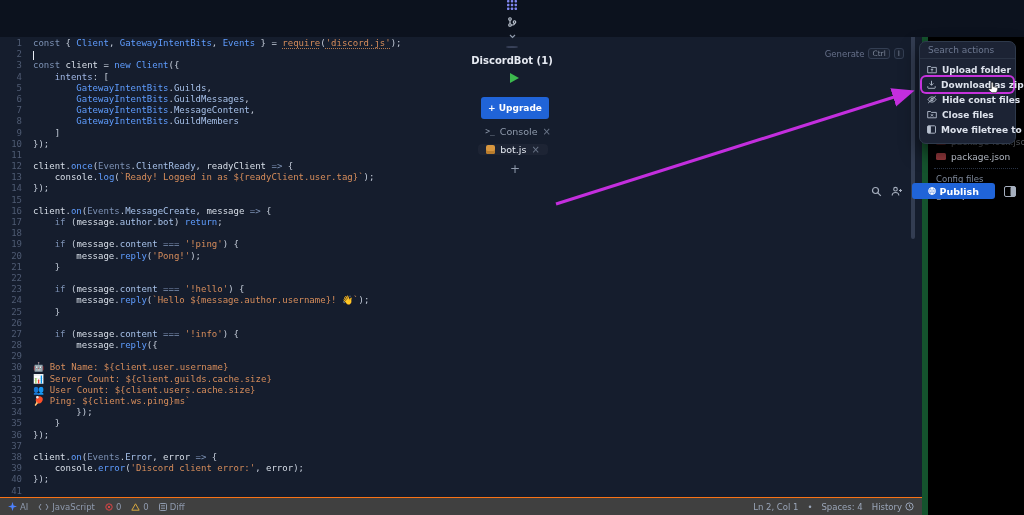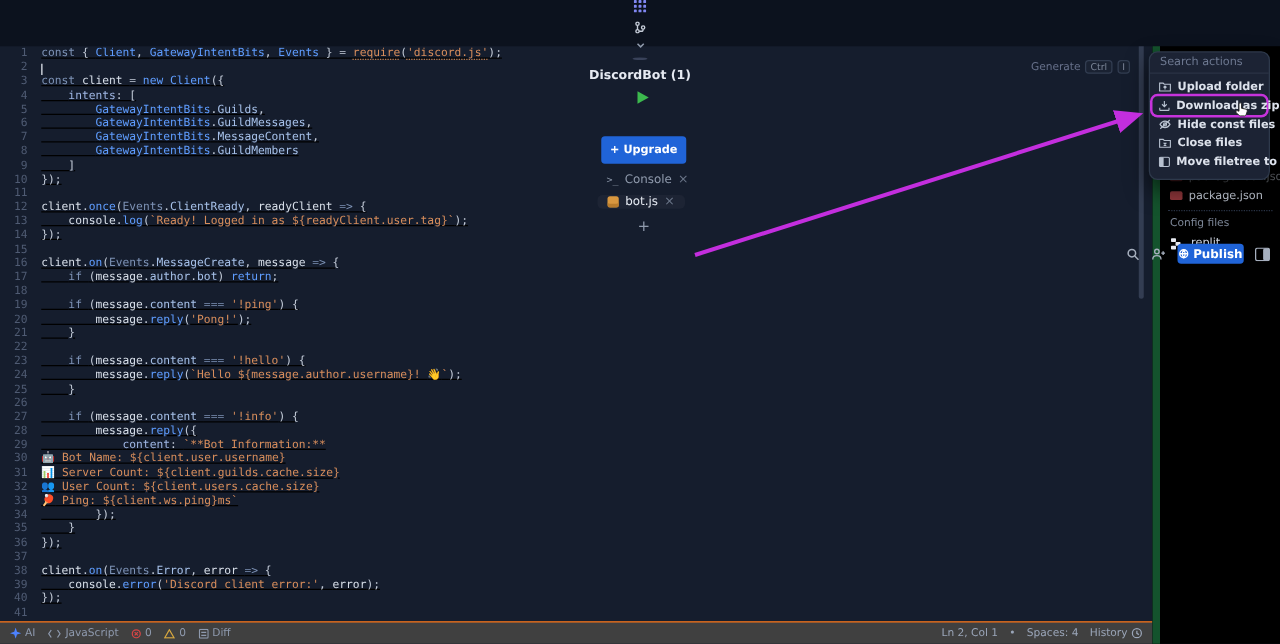--- a/index.html
+++ b/index.html
@@ -10,43 +10,43 @@
   
   .topbar { position:absolute; left:0; top:0; width:1024px; height:37px;
     background:#0c121e; display:flex; align-items:center; gap:7px; padding:0 8px; z-index:5;flex-direction:column; }
   .tb-icon { flex:none; display:flex; align-items:center; }
   .avatar { width:12px; height:12px; border-radius:50%; background:#262e40; border:1px solid #39425a; }
   .proj-name { color:#e6eaf2; font-size:10px; font-weight:bold; white-space:nowrap; }
   .play { width:0; height:0; border-left:9px solid #3cb94e; border-top:5.5px solid transparent; border-bottom:5.5px solid transparent; margin-left:4px; }
   .pill { width:52px; height:7px; border-radius:4px; background:#1c2c4a; overflow:hidden; margin-left:2px; }
   .pill > div { width:65%; height:100%; border-radius:4px; background:#2e72e8; }
   .upgrade-btn { height:15px; padding:11px 7px; border-radius:3px; background:#2064d8; color:#fff;
-    font-size:9px; font-weight:bold; display:flex; align-items:center; margin-left:6px; white-space:nowrap;margin-top:12px; }
+    font-size:9px; font-weight:bold; display:flex; align-items:center; margin-left:6px; white-space:nowrap; }
   .tab { height:17px; display:flex; align-items:center; gap:5px; padding:0 8px; border-radius:4px;
     color:#8f9aac; font-size:9.5px; margin-left:2px; white-space:nowrap; }
   .tab.active { background:#1d2434; color:#e4e9f1; }
   .tab .close { color:#6b7689; font-size:10px; }
   .term-glyph { font-family:"DejaVu Sans Mono",monospace; font-size:8px; color:#8f9aac; }
   .js-square { width:9px; height:9px; border-radius:2px; background:#d8973f; box-shadow:inset 0 -3px 0 #b97c2c; }
   .newtab { color:#8f9aac; font-size:12px; margin-left:6px; }
   .tb-right { margin-left:auto; display:flex; align-items:center; gap:9px; }
-  .publish-btn { height:16px; padding:0 1px; border-radius:3px; background:#2064d8; color:#fff;
+  .publish-btn { height:16px; padding:0 16px; border-radius:3px; background:#2064d8; color:#fff;
     font-size:9.5px; font-weight:bold; display:flex; align-items:center; gap:4px;text-align:center; }
 
   
   .editor { position:absolute; left:0; top:21px; width:922px; height:494px; background:#151d2d; }
   .ed-header { height:17px; display:flex; justify-content:space-between; align-items:center; padding:0 9px; }
   .crumb { display:flex; align-items:center; gap:4px; color:#98a2b3; font-size:8.5px; }
   .crumb .js-square { width:7px; height:7px; }
   .format-btn { display:flex; align-items:center; gap:3px; color:#8e98a8; font-size:8.5px; }
   .code { position:absolute; left:0; top:17px; right:0; bottom:18px; overflow:hidden;
     font-family:"DejaVu Sans Mono",monospace; font-size:9px; line-height:11.2px; }
   .line { display:flex; height:11.2px; }
   .ln { flex:none; width:22px; text-align:right; color:#4f5b73; }
-  .txt { padding-left:11px; white-space:pre;text-decoration:underline; }
+  .txt { padding-left:11px; white-space:pre; }
   .c-kw{color:#7d92b5} .c-kw2{color:#5f9dff} .c-ty{color:#5f9dff} .c-ev{color:#7d92b5}
   .c-fn{color:#5f9dff} .c-prop{color:#a6c0e8} .c-pr{color:#9fb6e3} .c-id{color:#d8dfe9}
   .c-pu{color:#c4ccd9} .c-or{color:#d78d5b}
   .c-oru{color:#d78d5b; text-decoration:underline dotted #b87a4e 1px; text-underline-offset:2px;}
   .c-em-robot{color:#5bc8d6} .c-em-chart{color:#4f8fe8} .c-em-users{color:#9aa2b0}
   .c-em-ping{color:#e05252} .c-em-wave{color:#e8b33e}
   .caret { position:absolute; left:33px; top:30px; width:1.2px; height:9px; background:#e8edf5; }
   .generate-hint { position:absolute; top:27px; right:18px; display:flex; align-items:center; gap:4px;
     color:#66708a; font-size:8.5px; }
   .keycap { border:1px solid #333e52; background:#1a2232; border-radius:3px; padding:0 3px;
@@ -294,21 +294,20 @@
       <div class="line">
         <span class="ln">27</span>
         <span class="txt"><span class="c-pu">    </span><span class="c-kw">if </span><span class="c-pu">(</span><span class="c-id">message</span><span class="c-pu">.</span><span class="c-prop">content</span><span class="c-pu"> </span><span class="c-kw">=== </span><span class="c-or">'!info'</span><span class="c-pu">) {</span></span>
       </div>
       <div class="line">
         <span class="ln">28</span>
         <span class="txt"><span class="c-pu">        </span><span class="c-id">message</span><span class="c-pu">.</span><span class="c-fn">reply</span><span class="c-pu">({</span></span>
       </div>
       <div class="line">
         <span class="ln">29</span>
-        <span class="txt"><span class="c-pu">            </span><span class="c-pr">content</span><span class="c-pu">: </span><span class="c-or">`**Bot Information:**</span></span>
       </div>
       <div class="line">
         <span class="ln">30</span>
         <span class="txt"><span class="c-em-robot">🤖</span><span class="c-or"> Bot Name: ${client.user.username}</span></span>
       </div>
       <div class="line">
         <span class="ln">31</span>
         <span class="txt"><span class="c-em-chart">📊</span><span class="c-or"> Server Count: ${client.guilds.cache.size}</span></span>
       </div>
       <div class="line">

